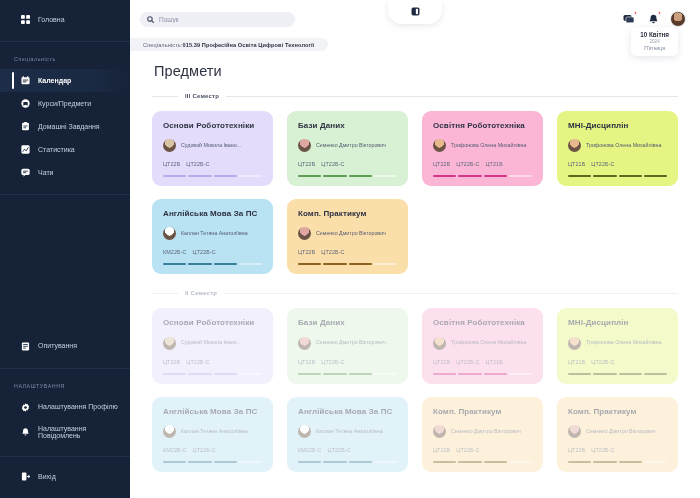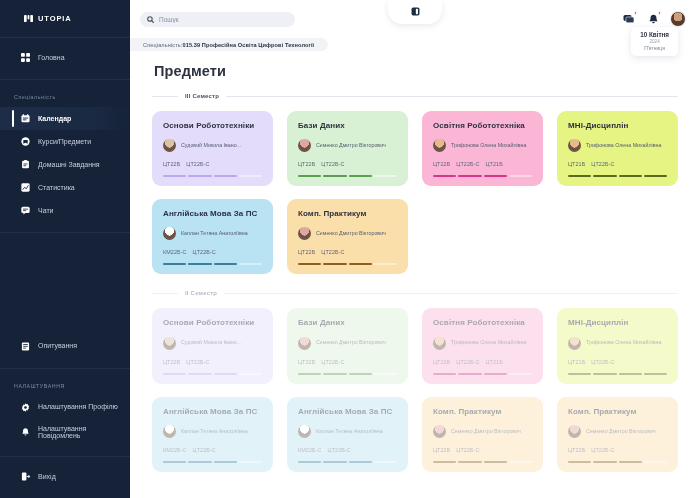--- a/index.html
+++ b/index.html
@@ -170,21 +170,21 @@
     text-align: center;
     line-height: 1.25;
     z-index: 5;
   }
   .date-chip .d1 { font-size: 6.3px; font-weight: bold; color: #2d3142; }
   .date-chip .d2 { font-size: 4.6px; color: #9aa2b5; }
   .date-chip .d3 { font-size: 5px; color: #7c8499; }
 
   #content { padding: 8px 22px 0 22px; height: 447px; overflow: hidden; }
   .page-title {
-    font-size: 14.5px; font-weight: bold; color: #2d3142;
+    font-size: 14.5px; font-weight: normal; color: #2d3142;
     letter-spacing: .1px; margin: 4px 0 14px 2px;
   }
   .sec-head { display: flex; align-items: center; gap: 7px; margin: 0 0 12px 0; }
   .sec-line { height: 1px; background: #e3e6ed; }
   .sec-line.left { width: 26px; flex: 0 0 26px; }
   .sec-line.right { flex: 1 1 auto; }
   .sec-label { font-size: 6px; font-weight: bold; color: #4a5163; letter-spacing: .2px; white-space: nowrap; }
   .sec-label.dim { color: #b8bdca; }
   .sec-line.dim { background: #eef0f5; }
 
@@ -212,30 +212,20 @@
   .prog .seg { flex: 1 1 0; border-radius: 2px; }
   .faded { opacity: .42; }
 </style>
 </head>
 <body>
 
 <div id="app">
 
   <aside id="sidebar">
 
-    <div class="sb-logo">
-      <span class="glyph">
-        <svg width="9" height="9" viewBox="0 0 10 10">
-            <rect x="0" y="1" width="3" height="8" rx="1" fill="#fff"></rect>
-            <rect x="4" y="1" width="2" height="5" rx="1" fill="#fff"></rect>
-            <rect x="7" y="1" width="3" height="8" rx="1" fill="#fff"></rect>
-          </svg>
-      </span>
-      <span class="sb-logo-text">UTOPIA</span>
-    </div>
 
     <div class="sb-group">
       <div class="sb-item">
         <span class="ico">
           <svg width="9" height="9" viewBox="0 0 10 10">
               <rect x="0" y="0" width="4.3" height="4.3" rx="1" fill="#fff"></rect>
               <rect x="5.7" y="0" width="4.3" height="4.3" rx="1" fill="#fff"></rect>
               <rect x="0" y="5.7" width="4.3" height="4.3" rx="1" fill="#fff"></rect>
               <rect x="5.7" y="5.7" width="4.3" height="4.3" rx="1" fill="#fff"></rect>
             </svg>

